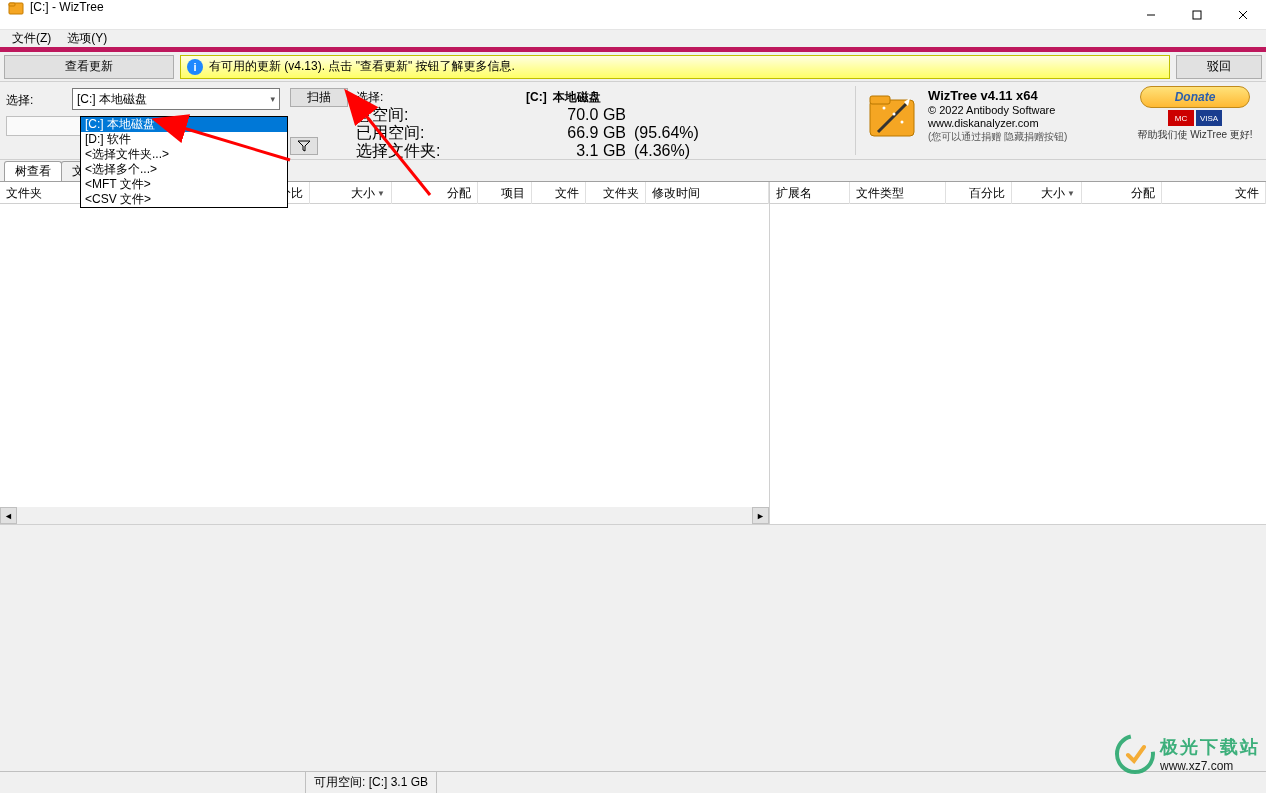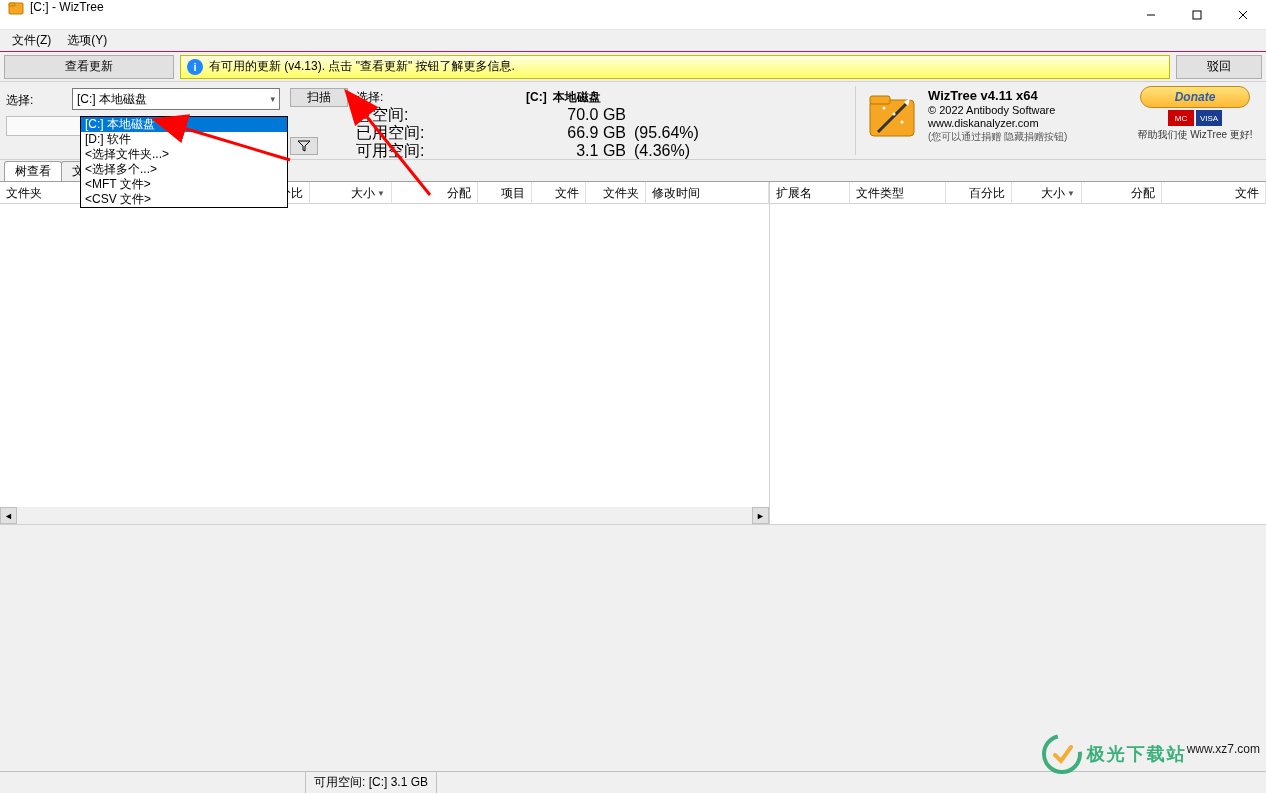--- a/index.html
+++ b/index.html
@@ -6,21 +6,21 @@
 body { width: 1266px; height: 793px; background: #fff; overflow: hidden; position: relative; font-size: 12px; }
 
 
 .titlebar { height: 30px; background: #fff; display: flex; align-items: flex-start; border-bottom: 1px solid #e5e5e5; }
 .titlebar .app-icon { width: 16px; height: 16px; margin: 0 6px 0 8px; }
 .titlebar .title { flex: 1; font-size: 12px; color: #000; }
 .titlebar .win-btns { display: flex; }
 .titlebar .win-btn { width: 46px; height: 30px; display: flex; align-items: center; justify-content: center; font-size: 13px; cursor: pointer; }
 
 
-.menubar { height: 22px; display: flex; align-items: center; padding: 0 4px; border-bottom: 1px solid #be185d; background: #f0f0f0; }
+.menubar { height: 22px; display: flex; align-items: center; padding: 0 4px; border-bottom: 5px solid #be185d; background: #f0f0f0; }
 .menubar .menu-item { padding: 2px 8px; cursor: pointer; font-size: 12px; }
 
 
 .update-bar { height: 30px; display: flex; align-items: center; background: #f0f0f0; border-bottom: 1px solid #d0d0d0; padding: 3px 4px; gap: 6px; }
 .update-bar .btn { height: 24px; padding: 0 12px; background: #e1e1e1; border: 1px solid #adadad; cursor: pointer; font-size: 12px; display: flex; align-items: center; justify-content: center; }
 .update-bar .check-btn { width: 170px; }
 .update-bar .dismiss-btn { width: 86px; }
 .update-bar .msg-area { flex: 1; height: 24px; display: flex; align-items: center; background: linear-gradient(to bottom, #ffffe0 0%, #ffff66 100%); border: 1px solid #c0c000; padding: 0 6px; gap: 6px; }
 .update-bar .info-icon { width: 16px; height: 16px; border-radius: 50%; background: #1e88ff; color: #fff; display: flex; align-items: center; justify-content: center; font-weight: bold; font-size: 11px; }
 
@@ -89,21 +89,21 @@
 .bottom-blank { flex: 1; background: #f0f0f0; border-top: 1px solid #d0d0d0; }
 
 
 .status-bar { height: 22px; background: #f0f0f0; border-top: 1px solid #c0c0c0; display: flex; align-items: center; padding: 0 6px; font-size: 12px; }
 .status-bar .cell { border-right: 1px solid #c0c0c0; padding: 0 8px; height: 100%; display: flex; align-items: center; }
 .status-bar .cell:first-child { width: 300px; }
 
 
 .watermark { position: absolute; right: 6px; bottom: 18px; display: flex; align-items: center; gap: 4px; opacity: 0.9; }
 .watermark .wm-icon { width: 42px; height: 42px; }
-.watermark .wm-txt { display: flex; }
+.watermark .wm-txt { display: flex; flex-direction: column; }
 .watermark .wm-txt .t1 { font-size: 18px; font-weight: bold; color: #2aa96f; letter-spacing: 2px; }
 .watermark .wm-txt .t2 { font-size: 12px; color: #000000; }
 
 .main { display: flex; flex-direction: column; height: calc(793px - 30px - 22px - 22px); }
 </style>
 </head>
 <body>
 
 <div class="titlebar">
   <svg class="app-icon" viewBox="0 0 16 16">
@@ -179,21 +179,21 @@
       <span class="k">总空间:</span>
       <span class="v">70.0 GB</span>
       <span class="p"></span>
     </div>
     <div class="info-row">
       <span class="k">已用空间:</span>
       <span class="v">66.9 GB</span>
       <span class="p">(95.64%)</span>
     </div>
     <div class="info-row">
-      <span class="k">可用空间:</span>
+      <span class="k">选择文件夹:</span>
       <span class="v">3.1 GB</span>
       <span class="p">(4.36%)</span>
     </div>
   </div>
   <div class="right-col">
     <svg class="app-logo" viewBox="0 0 56 56">
       <rect x="6" y="12" width="44" height="36" rx="4" fill="#f5a623" stroke="#b87700" stroke-width="1"></rect>
       <rect x="6" y="8" width="20" height="8" rx="2" fill="#f5a623" stroke="#b87700" stroke-width="1"></rect>
       <line x1="14" y1="44" x2="42" y2="16" stroke="#333" stroke-width="3"></line>
       <polygon points="40,14 46,10 44,18" fill="#fff"></polygon>

